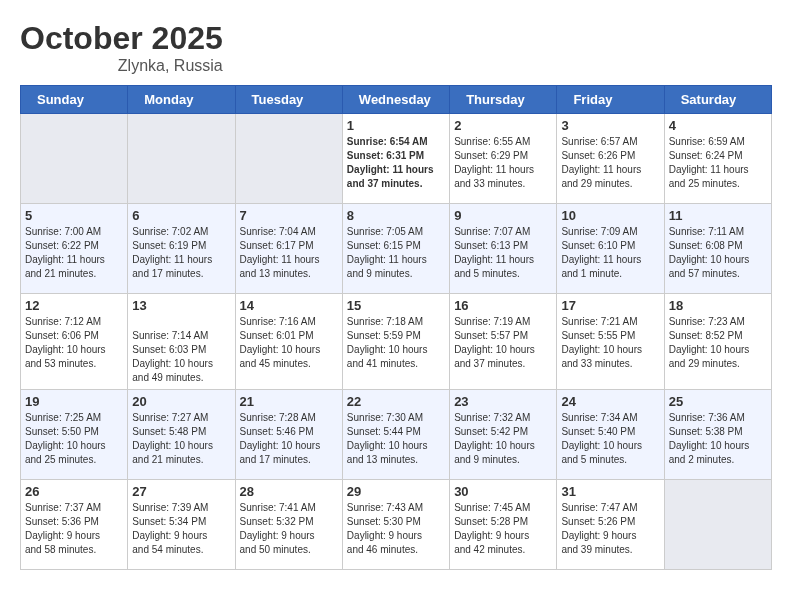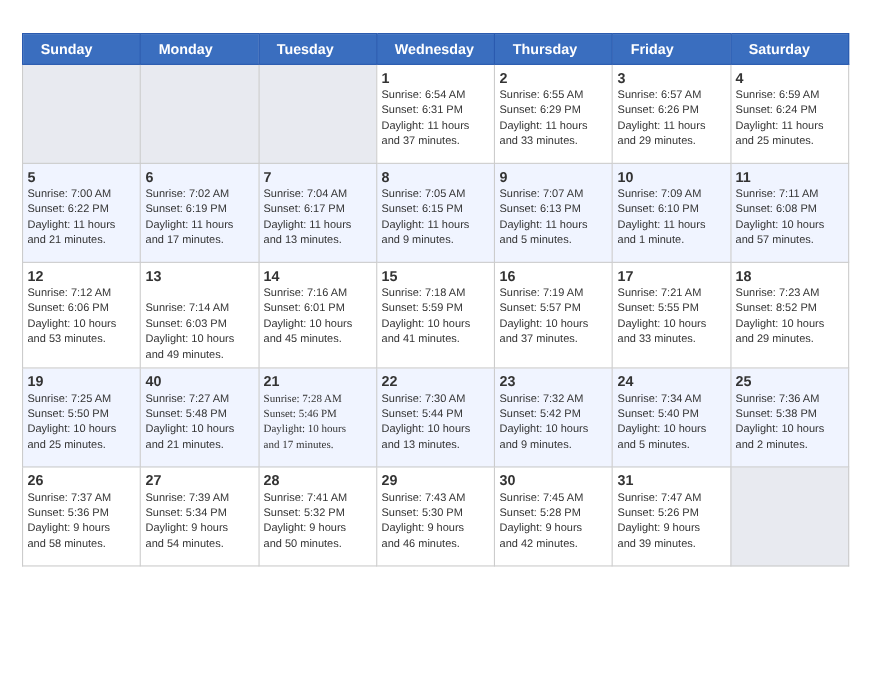--- a/index.html
+++ b/index.html
@@ -87,20 +87,24 @@
       line-height: 1.4;
     }
     .empty-cell {
       background-color: #e8eaf0 !important;
     }
   </style>
 </head>
 <body>
 
 <div class="header">
+  <div class="title-block">
+    <div class="month-year">October 2025</div>
+    <div class="location">Zlynka, Russia</div>
+  </div>
 </div>
 
 <table>
   <thead>
     <tr>
     <th>Sunday</th>
         <th>Monday</th>
         <th>Tuesday</th>
         <th>Wednesday</th>
         <th>Thursday</th>
@@ -108,21 +112,21 @@
         <th>Saturday</th>
       </tr>
   </thead>
   <tbody id="calendar-body">
   <tr>
         <td class="empty-cell"></td>
         <td class="empty-cell"></td>
         <td class="empty-cell"></td>
         <td>
           <span class="day-number">1</span>
-          <div class="day-info" style="white-space: pre-line;">Sunrise: 6:54 AM
+          <div class="day-info" style="white-space: pre-line; font-weight: bold;">Sunrise: 6:54 AM
 Sunset: 6:31 PM
 Daylight: 11 hours
 and 37 minutes.</div>
         </td>
         <td>
           <span class="day-number">2</span>
           <div class="day-info" style="white-space: pre-line;">Sunrise: 6:55 AM
 Sunset: 6:29 PM
 Daylight: 11 hours
 and 33 minutes.</div>
@@ -246,29 +250,29 @@
       </tr>
       <tr>
         <td>
           <span class="day-number">19</span>
           <div class="day-info" style="white-space: pre-line;">Sunrise: 7:25 AM
 Sunset: 5:50 PM
 Daylight: 10 hours
 and 25 minutes.</div>
         </td>
         <td>
-          <span class="day-number">40</span>
+          <span class="day-number">20</span>
           <div class="day-info" style="white-space: pre-line;">Sunrise: 7:27 AM
 Sunset: 5:48 PM
 Daylight: 10 hours
 and 21 minutes.</div>
         </td>
         <td>
           <span class="day-number">21</span>
-          <div class="day-info" style="white-space: pre-line; font-family: Liberation Serif, serif;">Sunrise: 7:28 AM
+          <div class="day-info" style="white-space: pre-line;">Sunrise: 7:28 AM
 Sunset: 5:46 PM
 Daylight: 10 hours
 and 17 minutes.</div>
         </td>
         <td>
           <span class="day-number">22</span>
           <div class="day-info" style="white-space: pre-line;">Sunrise: 7:30 AM
 Sunset: 5:44 PM
 Daylight: 10 hours
 and 13 minutes.</div>

